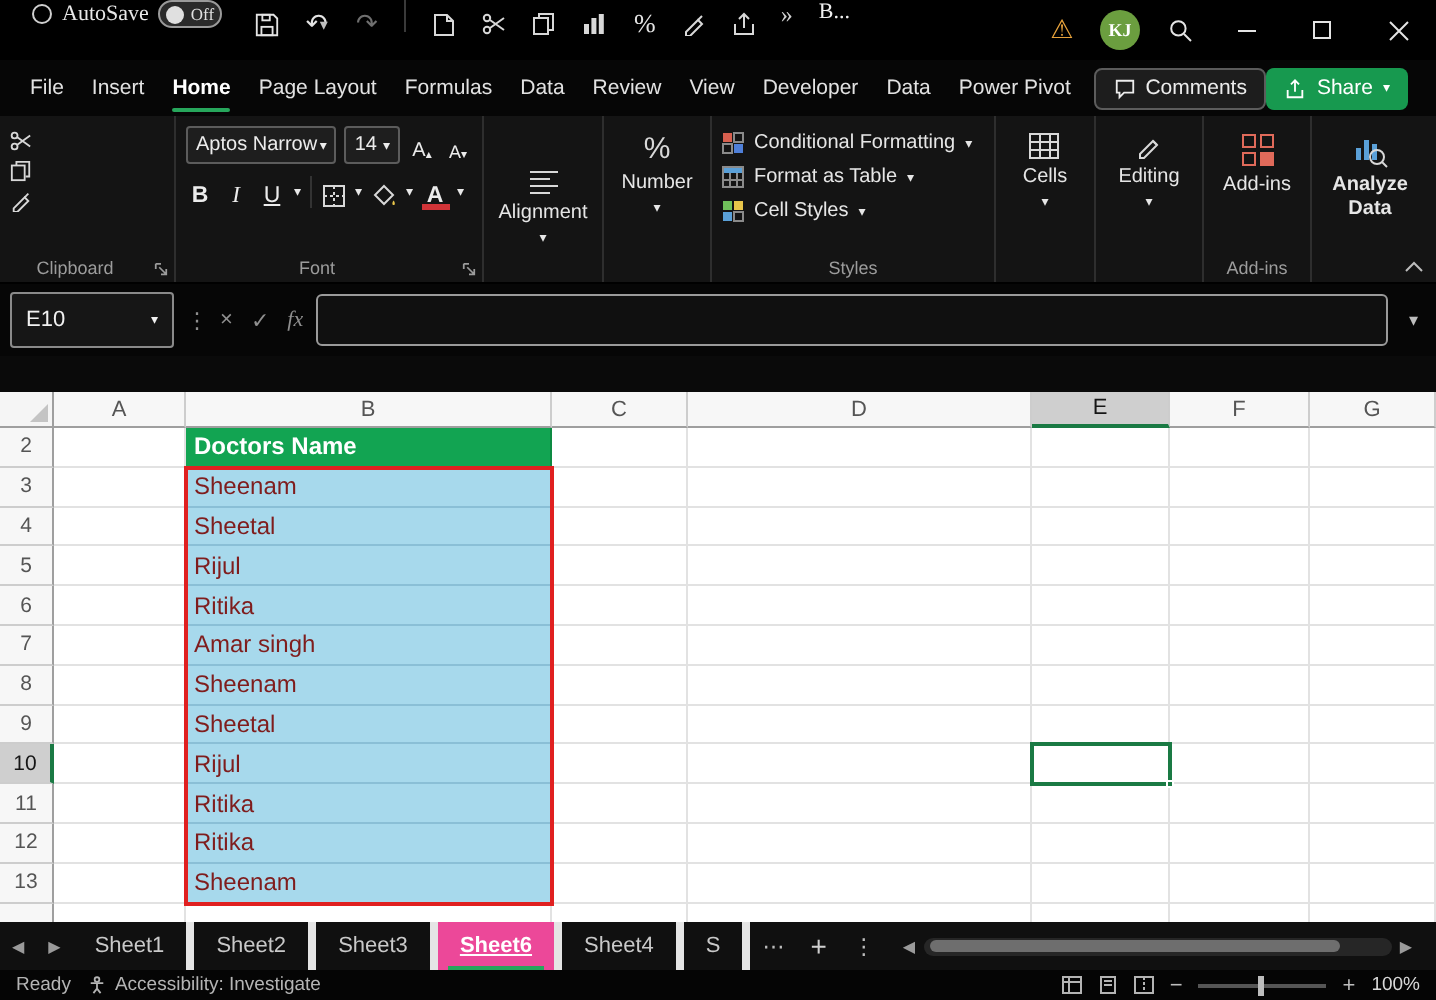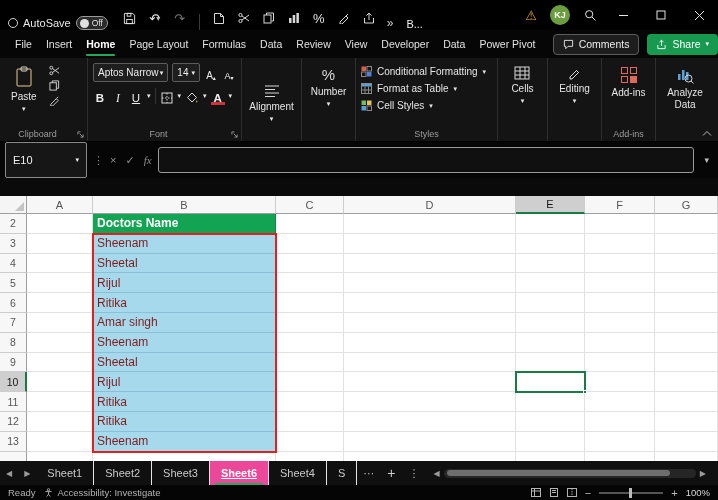--- a/index.html
+++ b/index.html
@@ -3,21 +3,21 @@
 <meta charset="utf-8">
 <style>
   html,body{margin:0;padding:0;width:718px;height:500px;overflow:hidden;background:#000;}
   *{box-sizing:border-box;}
   body{font-family:"Liberation Sans",sans-serif;color:#e8e8e8;}
   .app{position:relative;width:718px;height:500px;background:#0a0a0a;}
   button{background:none;border:none;color:inherit;font:inherit;padding:0;cursor:default;}
   svg{display:block;}
 
   
-  .titlebar{position:absolute;top:0;left:0;right:0;height:30px;background:#000;display:flex;align-items:flex-end;padding-left:8px;font-size:11px;gap:3px;}
+  .titlebar{position:absolute;top:0;left:0;right:0;height:30px;background:#000;display:flex;align-items:flex-start;padding-left:16px;font-size:11px;gap:3px;font-family:Liberation Serif, serif;}
   .autosave{display:flex;align-items:center;gap:5px;margin-right:8px;}
   .as-dot{width:10px;height:10px;border:1.5px solid #cfcfcf;border-radius:50%;}
   .toggle{width:32px;height:14px;border:1px solid #9a9a9a;border-radius:8px;background:#2b2b2b;display:flex;align-items:center;padding:1px 3px;gap:3px;}
   .knob{width:9px;height:9px;border-radius:50%;background:#e0e0e0;}
   .toggle span{font-size:8.5px;color:#e0e0e0;}
   .tb-btn{width:22px;height:24px;display:flex;align-items:center;justify-content:center;color:#e4e4e4;font-size:13px;}
   .tb-btn.dis{color:#6f6f6f;}
   .tb-chev{font-size:8px;color:#bfbfbf;margin-left:-4px;}
   .tb-sep{width:1px;height:16px;background:#3a3a3a;margin:0 5px;}
   .qa-over{color:#cfcfcf;font-size:12px;padding:0 4px;}
@@ -25,21 +25,21 @@
   .tb-right{margin-left:auto;display:flex;align-items:center;height:30px;}
   .warn{color:#e8a33c;font-size:13px;width:26px;text-align:center;}
   .avatar{width:20px;height:20px;border-radius:50%;background:#6b9e3f;color:#fff;font-size:9px;font-weight:bold;display:flex;align-items:center;justify-content:center;margin:0 6px;}
   .winbtn{width:38px;height:30px;display:flex;align-items:center;justify-content:center;color:#e4e4e4;}
 
   
   .menubar{position:absolute;top:30px;left:0;right:0;height:28px;background:#060606;display:flex;align-items:center;padding-left:8px;font-size:10.5px;}
   .menu-item{padding:0 7px;height:28px;line-height:28px;color:#e2e2e2;position:relative;white-space:nowrap;}
   .menu-item.active{font-weight:bold;color:#fff;}
   .menu-item.active::after{content:"";position:absolute;left:7px;right:7px;bottom:2px;height:2.5px;background:#27a75c;border-radius:2px;}
-  .menubar-right{margin-left:auto;display:flex;align-items:center;gap:8px;padding-right:0;}
+  .menubar-right{margin-left:auto;display:flex;align-items:center;padding-right:14px;}
   .comments-btn{display:flex;align-items:center;gap:5px;border:1px solid #5c5c5c;background:#1d1d1d;border-radius:4px;height:21px;padding:0 9px;font-size:10.5px;color:#ececec;}
   .share-btn{display:flex;align-items:center;gap:5px;background:#17994f;border-radius:4px;height:21px;padding:0 9px;font-size:10.5px;color:#fff;text-align:right;}
   .chev{font-size:7px;color:inherit;}
 
   
   .ribbon{position:absolute;top:58px;left:0;right:0;height:84px;background:#141414;display:flex;border-bottom:1px solid #000;}
   .rgroup{position:relative;height:100%;border-right:1px solid #2e2e2e;padding:5px 5px 15px;display:flex;flex-direction:column;overflow:hidden;}
   .glabel{position:absolute;bottom:2px;left:0;right:12px;text-align:center;font-size:9px;color:#9c9c9c;white-space:nowrap;}
   .glabel.full{right:0;}
   .launcher{position:absolute;bottom:3px;right:3px;color:#9c9c9c;}
@@ -48,21 +48,21 @@
   .rrow{display:flex;align-items:center;gap:4px;margin-bottom:5px;}
   .fbtn{min-width:14px;height:17px;display:flex;align-items:flex-end;justify-content:center;font-size:11.5px;color:#ececec;padding:0 1px;}
   .fsep{width:1px;height:16px;background:#333;}
   .acolor{position:relative;font-size:11.5px;font-weight:bold;padding:0 2px;}
   .acolor::after{content:"";position:absolute;left:0;right:0;bottom:-1px;height:3px;background:#d13438;}
   .stylebtn{display:flex;align-items:center;gap:5px;font-size:10px;color:#e6e6e6;height:17px;white-space:nowrap;}
   .ribbon-collapse{position:absolute;right:6px;bottom:4px;color:#bdbdbd;}
 
   
   .fbar{position:absolute;top:142px;left:0;right:0;height:36px;background:#060606;display:flex;align-items:center;padding:0 5px;gap:6px;}
-  .namebox{width:82px;height:36px;border:1px solid #8a8a8a;background:#161616;border-radius:2px;display:flex;align-items:center;justify-content:space-between;padding:0 7px;font-size:11px;color:#f0f0f0;}
+  .namebox{width:82px;height:28px;border:1px solid #8a8a8a;background:#161616;border-radius:2px;display:flex;align-items:center;justify-content:space-between;padding:0 7px;font-size:11px;color:#f0f0f0;}
   .fx-group{display:flex;align-items:center;gap:9px;color:#8f8f8f;font-size:11px;}
   .fx{font-style:italic;font-family:"Liberation Serif",serif;}
   .finput{flex:1;height:26px;border:1px solid #9a9a9a;background:#101010;border-radius:3px;padding:0 6px;font-size:11px;color:#f0f0f0;display:flex;align-items:center;}
   .fexpand{color:#bdbdbd;font-size:9px;padding:0 4px;}
   .kebab{color:#8f8f8f;font-size:11px;}
 
   
   .sheetwrap{position:absolute;top:196px;left:0;width:718px;height:265px;background:#fff;overflow:hidden;}
   .grid{display:grid;position:relative;width:718px;}
   .corner{background:#f5f5f5;border-right:1px solid #9f9f9f;border-bottom:1px solid #9f9f9f;position:relative;}
@@ -75,21 +75,21 @@
   .cell.hdrcell{font-weight:bold;font-size:12px;border-right-color:#0d8a42;border-bottom-color:#0d8a42;}
   .cell.bluecell{border-right-color:#8abfd6;border-bottom-color:#8abfd6;color:#7f1d1d;}
   .range-overlay{position:absolute;border:2px solid #e02020;pointer-events:none;}
   .sel-overlay{position:absolute;border:2px solid #1a7a44;pointer-events:none;}
   .fill-handle{position:absolute;right:-3px;bottom:-3px;width:4px;height:4px;border:1px solid #fff;}
 
   
   .tabbar{position:absolute;top:461px;left:0;right:0;height:24px;background:#101010;display:flex;align-items:center;font-size:11px;color:#c9c9c9;}
   .tabnav{color:#9a9a9a;font-size:8px;padding:0 6px;}
   .tabs{display:flex;align-items:stretch;height:24px;}
-  .tab{padding:0 11px;display:flex;align-items:center;position:relative;border-right:1px solid #e5e5e5;white-space:nowrap;}
+  .tab{padding:0 11px;display:flex;align-items:center;position:relative;border-right:4px solid #e5e5e5;white-space:nowrap;}
   .tab.active{color:#fff;font-weight:bold;background:#ec4899;text-decoration:underline;}
   .tab.active::after{content:"";position:absolute;left:5px;right:5px;bottom:0;height:2.5px;background:#27a75c;}
   .tmisc{padding:0 6px;color:#bdbdbd;}
   .addsheet{font-size:14px;padding:0 7px;color:#cfcfcf;}
   .hscroll{flex:1;display:flex;align-items:center;margin:0 8px 0 4px;}
   .harrow{color:#9a9a9a;font-size:8px;padding:0 4px;}
   .htrack{flex:1;height:9px;background:#262626;border-radius:5px;position:relative;}
   .hthumb{position:absolute;left:3px;right:26px;top:1.5px;bottom:1.5px;background:#6e6e6e;border-radius:4px;}
 
   
@@ -222,28 +222,20 @@
         <span>Share</span>
         <span class="chev">▾</span>
       </button>
     </div>
   </div>
 
   <div class="ribbon">
 
     <div class="rgroup" style="width:88px;">
       <div style="display:flex;gap:6px;">
-        <button class="bigbtn">
-          <svg width="20" height="22" viewBox="0 0 20 22" fill="none" stroke="#e6c98a">
-              <rect x="3" y="3" width="14" height="17" rx="1"></rect>
-              <rect x="7" y="1" width="6" height="4" rx="1" stroke="#d8d8d8"></rect>
-            </svg>
-          <span>Paste</span>
-          <span class="chev">▾</span>
-        </button>
         <div style="display:flex;flex-direction:column;gap:4px;padding-top:2px;">
           <button>
               <svg width="11" height="11" viewBox="0 0 12 12" fill="none" stroke="#d8d8d8">
                 <circle cx="2.5" cy="3" r="1.6"></circle>
                 <circle cx="2.5" cy="9" r="1.6"></circle>
                 <path d="M4 4l7 5M4 8l7-5"></path>
               </svg>
             </button>
           <button>
               <svg width="11" height="11" viewBox="0 0 12 12" fill="none" stroke="#d8d8d8">
@@ -390,21 +382,21 @@
             <rect x="1.5" y="1.5" width="6" height="6"></rect>
             <rect x="10.5" y="1.5" width="6" height="6"></rect>
             <rect x="1.5" y="10.5" width="6" height="6"></rect>
             <rect x="10.5" y="10.5" width="6" height="6" fill="#e06a5a"></rect>
           </svg>
         <span>Add-ins</span>
       </button>
       <span class="glabel full">Add-ins</span>
     </div>
 
-    <div class="rgroup" style="width:58px;align-items:center;border-right:none;">
+    <div class="rgroup" style="width:58px;align-items:center;border-right:none;font-weight:bold;">
       <button class="bigbtn" style="white-space:normal;text-align:center;line-height:1.15;">
         <svg width="18" height="18" viewBox="0 0 18 18" fill="none">
             <rect x="2" y="8" width="2.5" height="6" fill="#5aa0d8"></rect>
             <rect x="6" y="4" width="2.5" height="10" fill="#5aa0d8"></rect>
             <rect x="10" y="6" width="2.5" height="8" fill="#5aa0d8"></rect>
             <circle cx="12.5" cy="12.5" r="3.5" stroke="#d8d8d8"></circle>
             <path d="M15 15l2.5 2.5" stroke="#d8d8d8"></path>
           </svg>
         <span>Analyze Data</span>
       </button>

